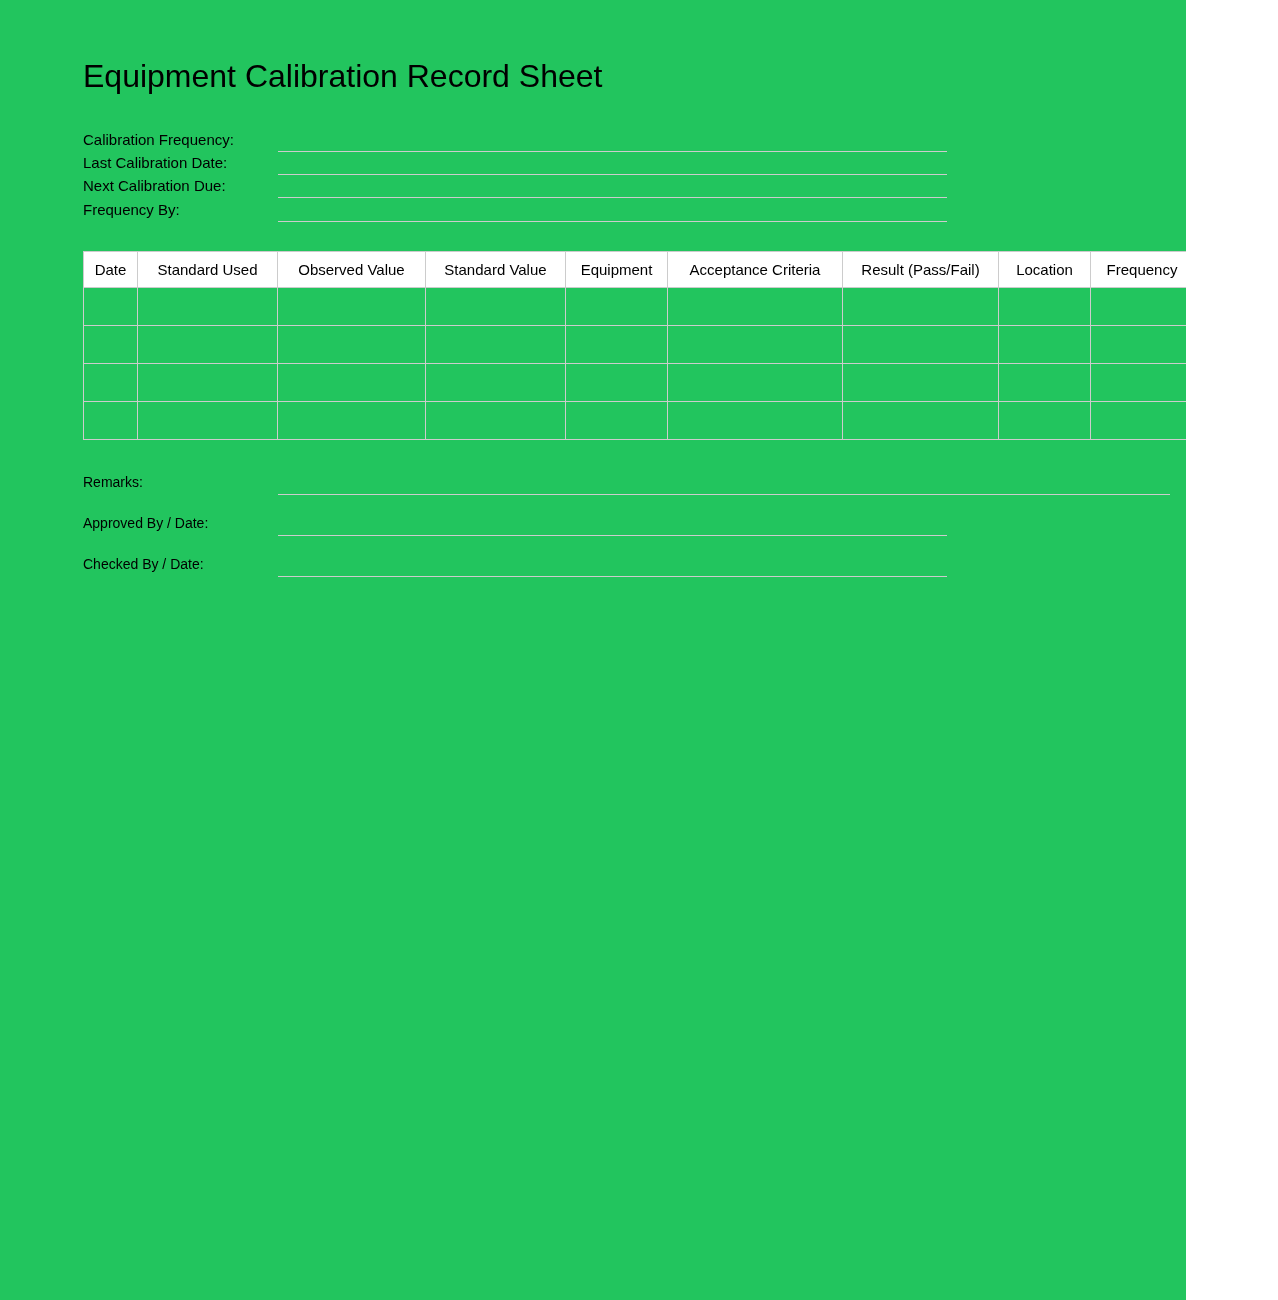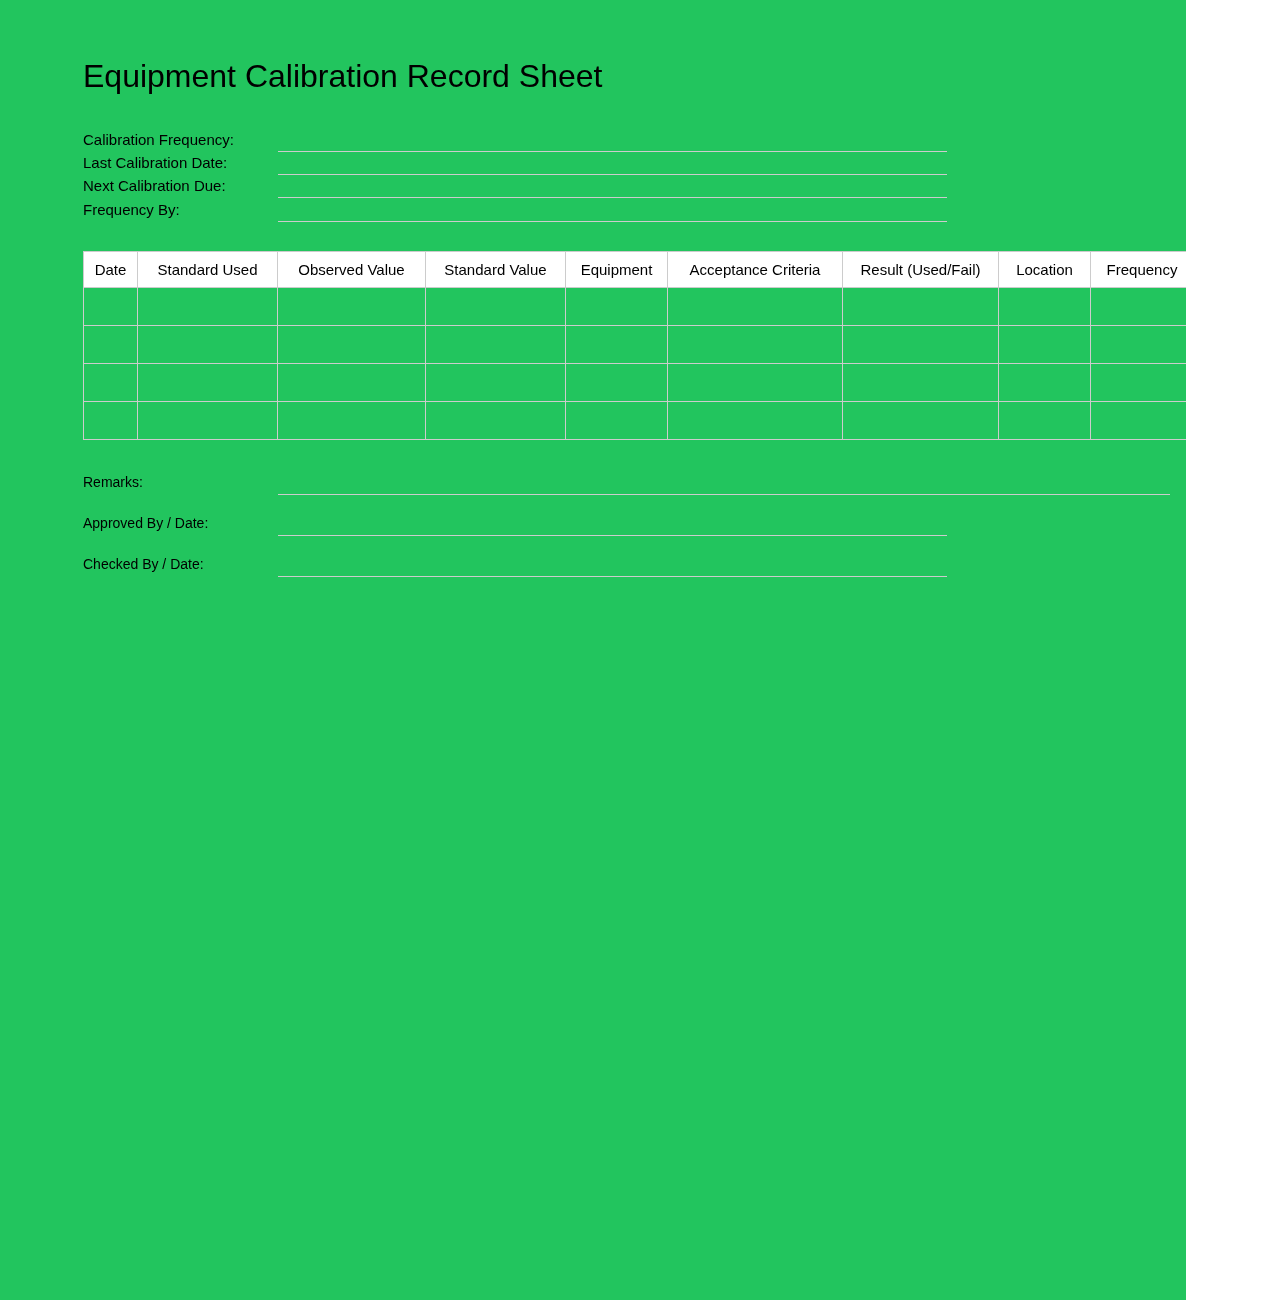--- a/index.html
+++ b/index.html
@@ -118,21 +118,21 @@
         <col style="width:103px">
     </colgroup>
     <thead>
       <tr>
         <th>Date</th>
         <th>Standard Used</th>
         <th>Observed Value</th>
         <th>Standard Value</th>
         <th>Equipment</th>
         <th>Acceptance Criteria</th>
-        <th>Result (Used/Fail)</th>
+        <th>Result (Pass/Fail)</th>
         <th>Location</th>
         <th>Frequency</th>
       </tr>
     </thead>
     <tbody>
         <tr>
           <td></td>
           <td></td>
           <td></td>
           <td></td>

